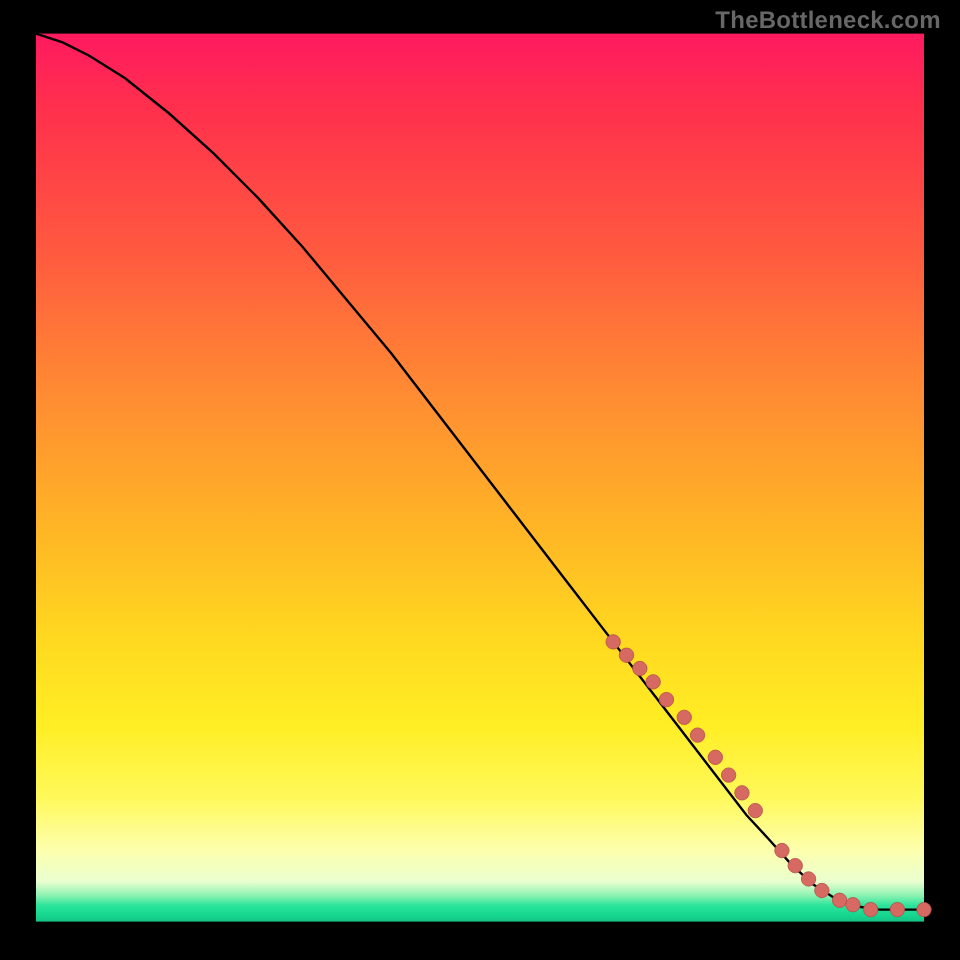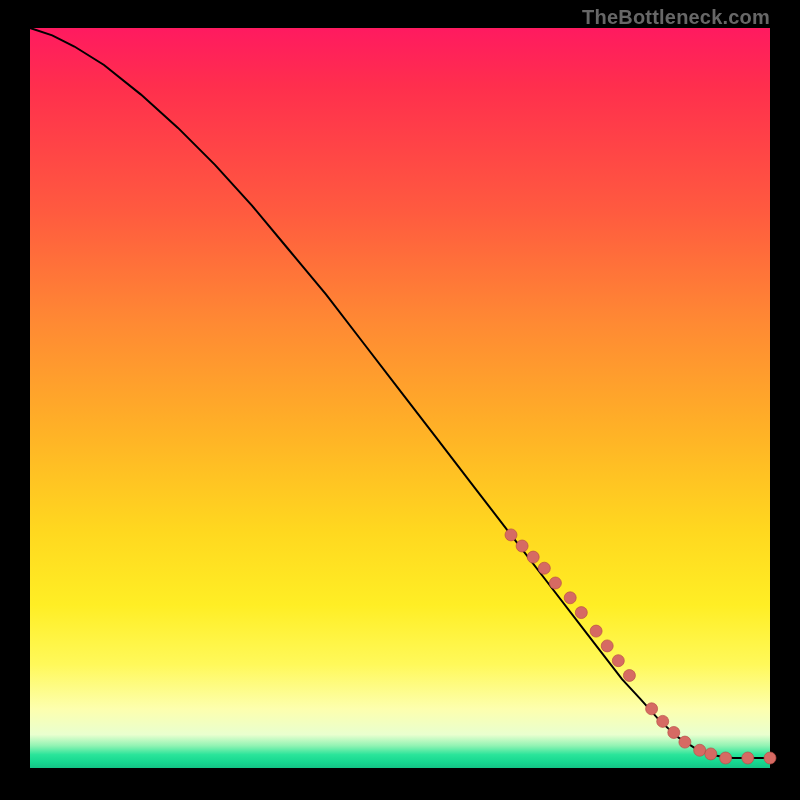--- a/index.html
+++ b/index.html
@@ -38,21 +38,21 @@
       #e9ffcf 95.5%,
       #90f3b3 97%,
       #2ae49a 98.2%,
       #16d890 99.2%,
       #14c486 100%
     );
   }
   .watermark {
     position: absolute;
     top: 6px;
-    right: 30px;
+    right: 16px;
     color: #676767;
     font-weight: 600;
     font-size: 20px;
     letter-spacing: 0.2px;
   }
   svg.curve {
     position: absolute;
     left: 0;
     top: 0;
     width: 740px;

